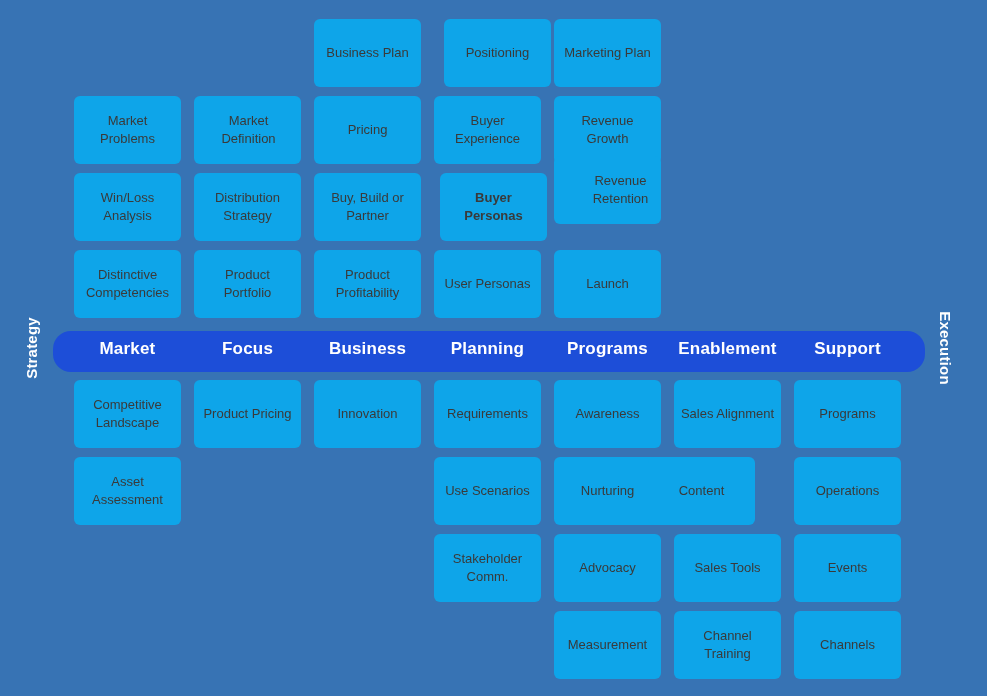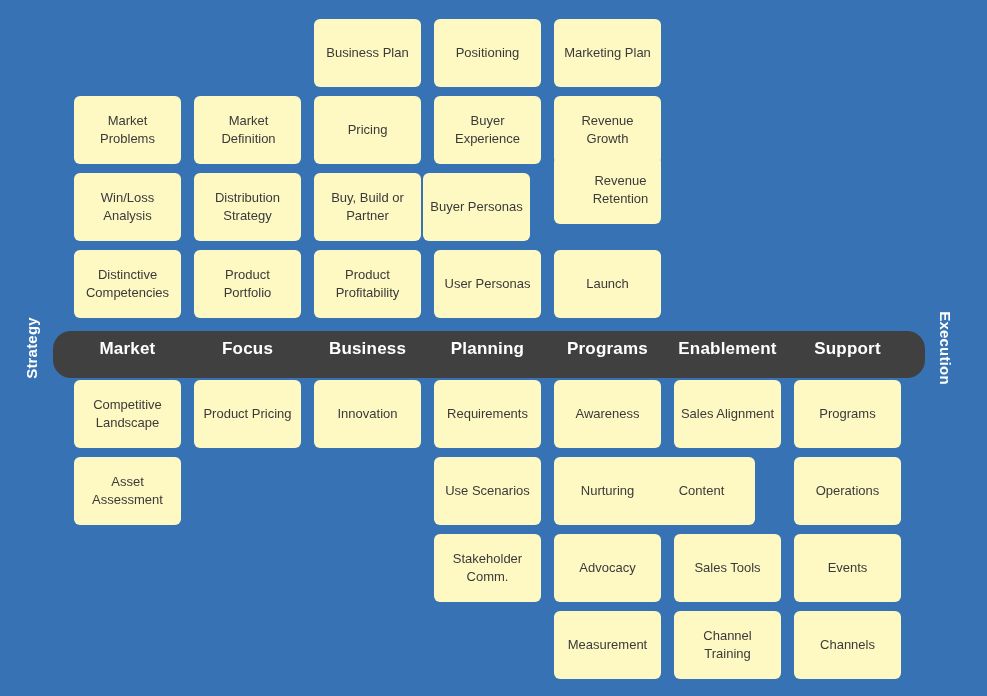--- a/index.html
+++ b/index.html
@@ -50,21 +50,21 @@
   .grid {
     position: absolute;
     left: 0;
     top: 0;
     width: 987px;
   }
   .card {
     position: absolute;
     width: 107px;
     height: 68px;
-    background: #fef9c3;
+    background: #0ea5e9;
     border-radius: 6px;
     display: flex;
     align-items: center;
     justify-content: center;
     text-align: center;
     box-sizing: border-box;
     padding: 2px 6px;
   }
   .card-label {
     color: #3a3a3a;
@@ -72,22 +72,22 @@
     line-height: 1.35;
     font-family: "Liberation Sans", sans-serif;
   }
 
   
   #band {
     position: absolute;
     left: 53px;
     top: 331px;
     width: 872px;
-    height: 47px;
-    background: #404040;
+    height: 41px;
+    background: #1d4ed8;
     border-radius: 18px;
   }
   .band-label {
     position: absolute;
     top: 0;
     height: 35px;
     width: 120px;
     display: flex;
     align-items: center;
     justify-content: center;
@@ -104,21 +104,21 @@
 <div id="framework">
 
   <div class="side-label left">Strategy</div>
 
   <div class="side-label right">Execution</div>
 
   <div class="grid" id="strategy-grid">
       <div class="card" style="left: 314px; top: 19px;">
         <span class="card-label">Business Plan</span>
       </div>
-      <div class="card" style="left: 434px; top: 19px;">
+      <div class="card" style="left: 444px; top: 19px;">
         <span class="card-label">Positioning</span>
       </div>
       <div class="card" style="left: 554px; top: 19px;">
         <span class="card-label">Marketing Plan</span>
       </div>
       <div class="card" style="left: 74px; top: 96px;">
         <span class="card-label">Market Problems</span>
       </div>
       <div class="card" style="left: 194px; top: 96px; padding-left: 8px;">
         <span class="card-label">Market Definition</span>
@@ -134,21 +134,21 @@
       </div>
       <div class="card" style="left: 74px; top: 173px;">
         <span class="card-label">Win/Loss Analysis</span>
       </div>
       <div class="card" style="left: 194px; top: 173px;">
         <span class="card-label">Distribution Strategy</span>
       </div>
       <div class="card" style="left: 314px; top: 173px;">
         <span class="card-label">Buy, Build or Partner</span>
       </div>
-      <div class="card" style="left: 423px; top: 173px;">
+      <div class="card" style="left: 440px; top: 173px; font-weight: bold;">
         <span class="card-label">Buyer Personas</span>
       </div>
       <div class="card" style="left: 554px; top: 156px; padding-left: 32px;">
         <span class="card-label">Revenue Retention</span>
       </div>
       <div class="card" style="left: 74px; top: 250px;">
         <span class="card-label">Distinctive Competencies</span>
       </div>
       <div class="card" style="left: 194px; top: 250px;">
         <span class="card-label">Product Portfolio</span>

